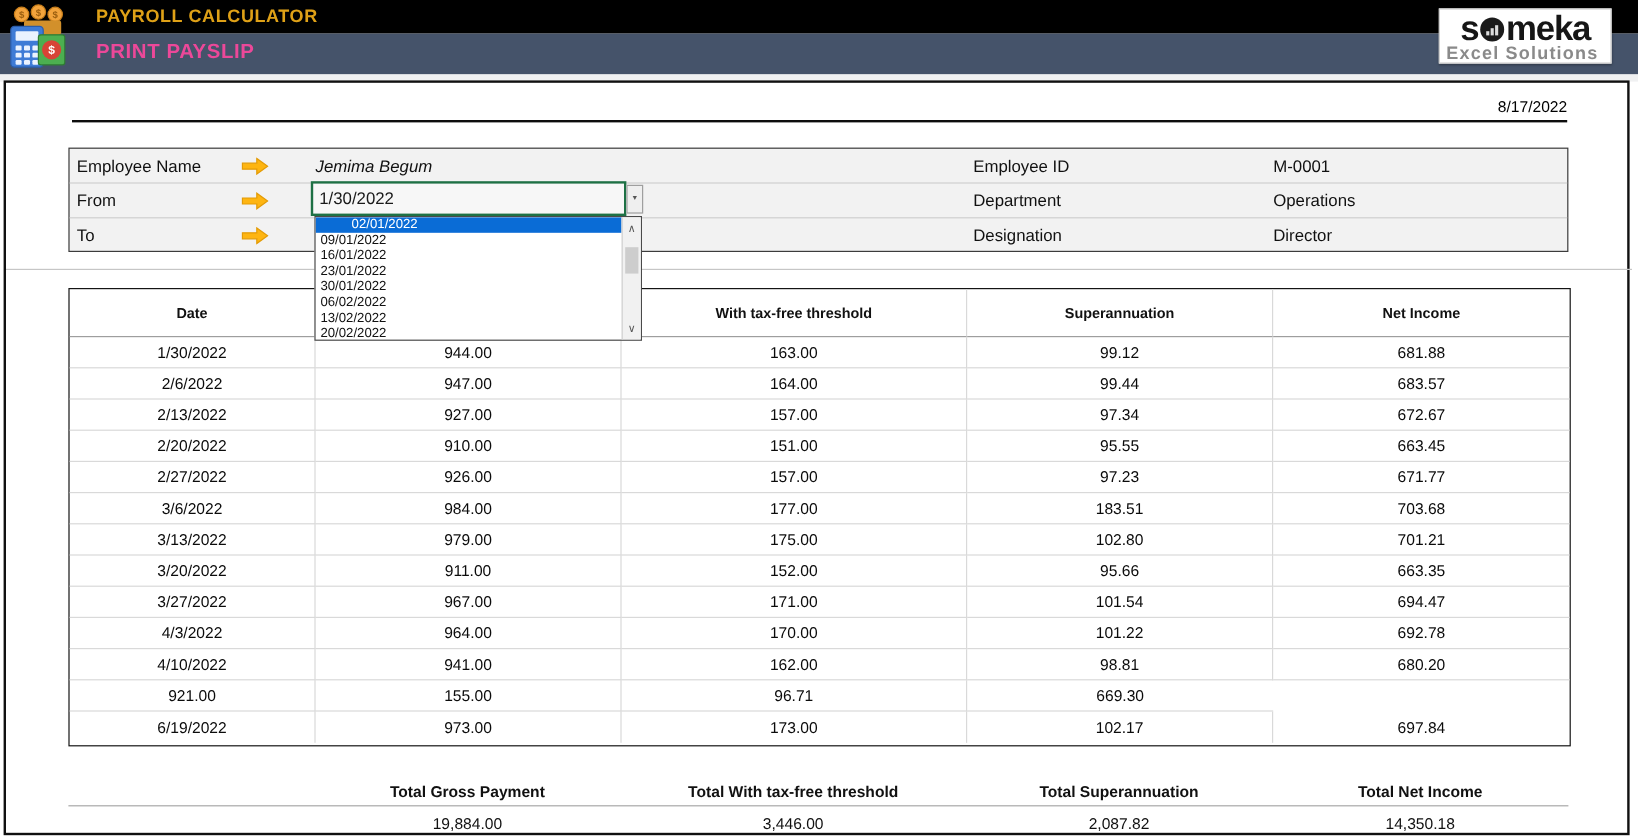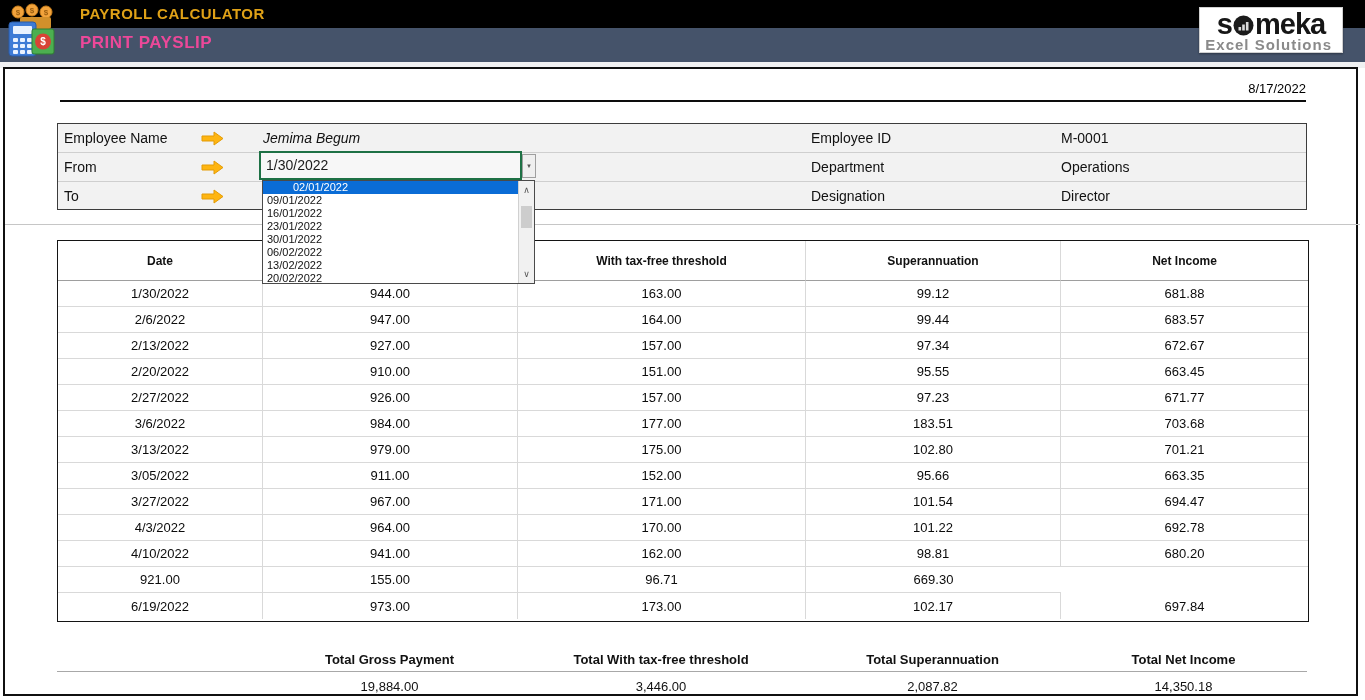--- a/index.html
+++ b/index.html
@@ -246,21 +246,21 @@
           <div class="tcell">703.68</div>
         </div>
         <div class="trow">
           <div class="tcell">3/13/2022</div>
           <div class="tcell">979.00</div>
           <div class="tcell">175.00</div>
           <div class="tcell">102.80</div>
           <div class="tcell">701.21</div>
         </div>
         <div class="trow">
-          <div class="tcell">3/05/2022</div>
+          <div class="tcell">3/20/2022</div>
           <div class="tcell">911.00</div>
           <div class="tcell">152.00</div>
           <div class="tcell">95.66</div>
           <div class="tcell">663.35</div>
         </div>
         <div class="trow">
           <div class="tcell">3/27/2022</div>
           <div class="tcell">967.00</div>
           <div class="tcell">171.00</div>
           <div class="tcell">101.54</div>

